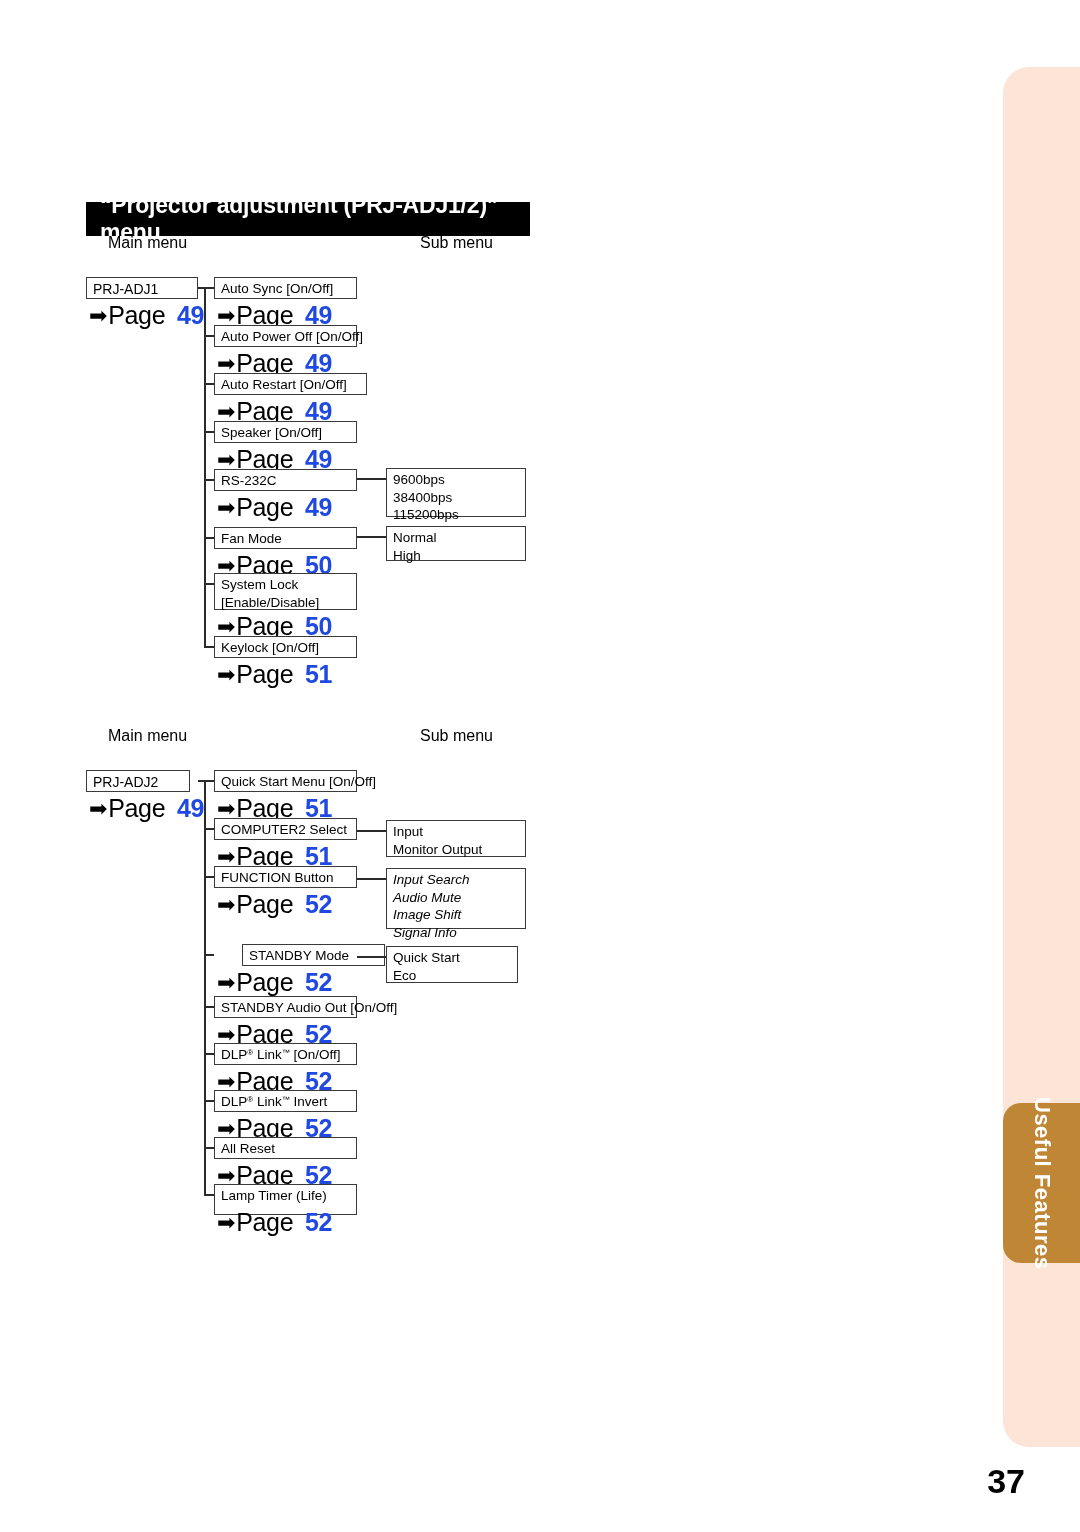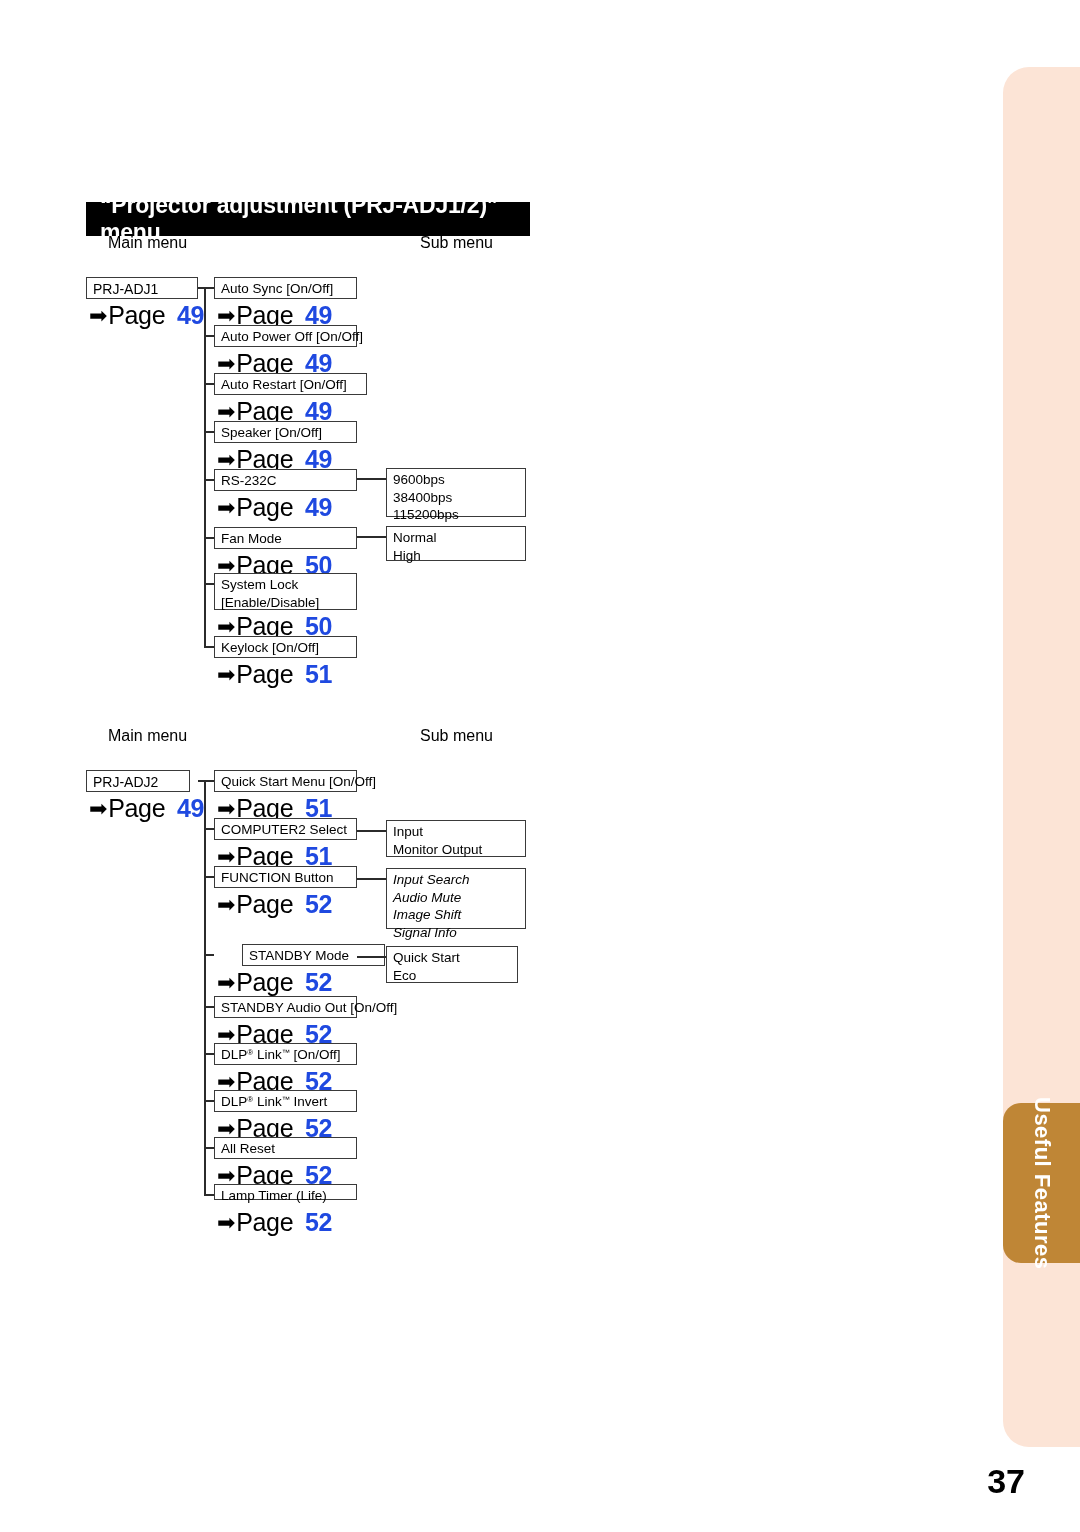--- a/index.html
+++ b/index.html
@@ -267,17 +267,17 @@
     <div class="nbox" style="left: 214px; top: 1090px; width: 143px; height: 22px;">
       <span class="ln">DLP<sup class="mk">®</sup> Link<sup class="mk">™</sup> Invert</span>
     </div>
     <div class="pageref" style="left: 217px; top: 1116px;"><span class="arw">➡</span>Page <span class="num">52</span></div>
     <div class="ln-h" style="left: 204px; top: 1147px; width: 10px;"></div>
     <div class="nbox" style="left: 214px; top: 1137px; width: 143px; height: 22px;">
       <span class="ln">All Reset</span>
     </div>
     <div class="pageref" style="left: 217px; top: 1163px;"><span class="arw">➡</span>Page <span class="num">52</span></div>
     <div class="ln-h" style="left: 204px; top: 1194px; width: 10px;"></div>
-    <div class="nbox" style="left: 214px; top: 1184px; width: 143px; height: 16px;">
+    <div class="nbox" style="left: 214px; top: 1184px; width: 143px; height: 31px;">
       <span class="ln">Lamp Timer (Life)</span>
     </div>
     <div class="pageref" style="left: 217px; top: 1210px;"><span class="arw">➡</span>Page <span class="num">52</span></div>
   </div>
 
 </body></html>

